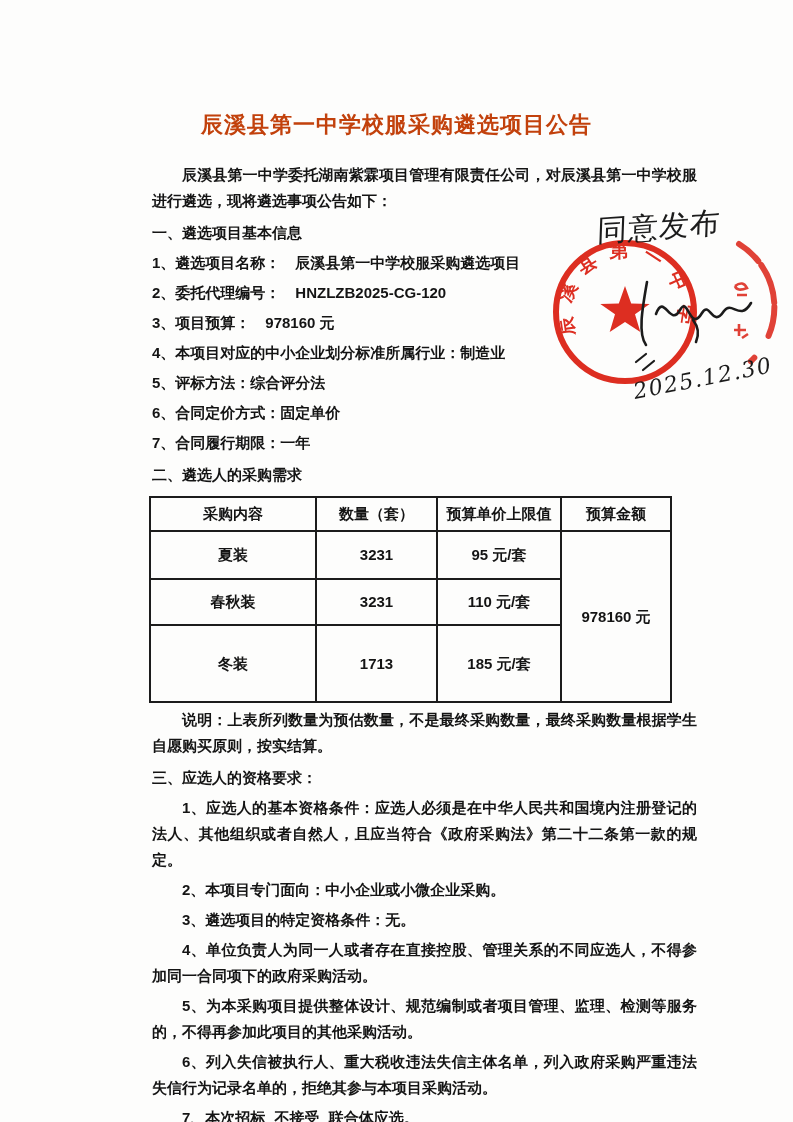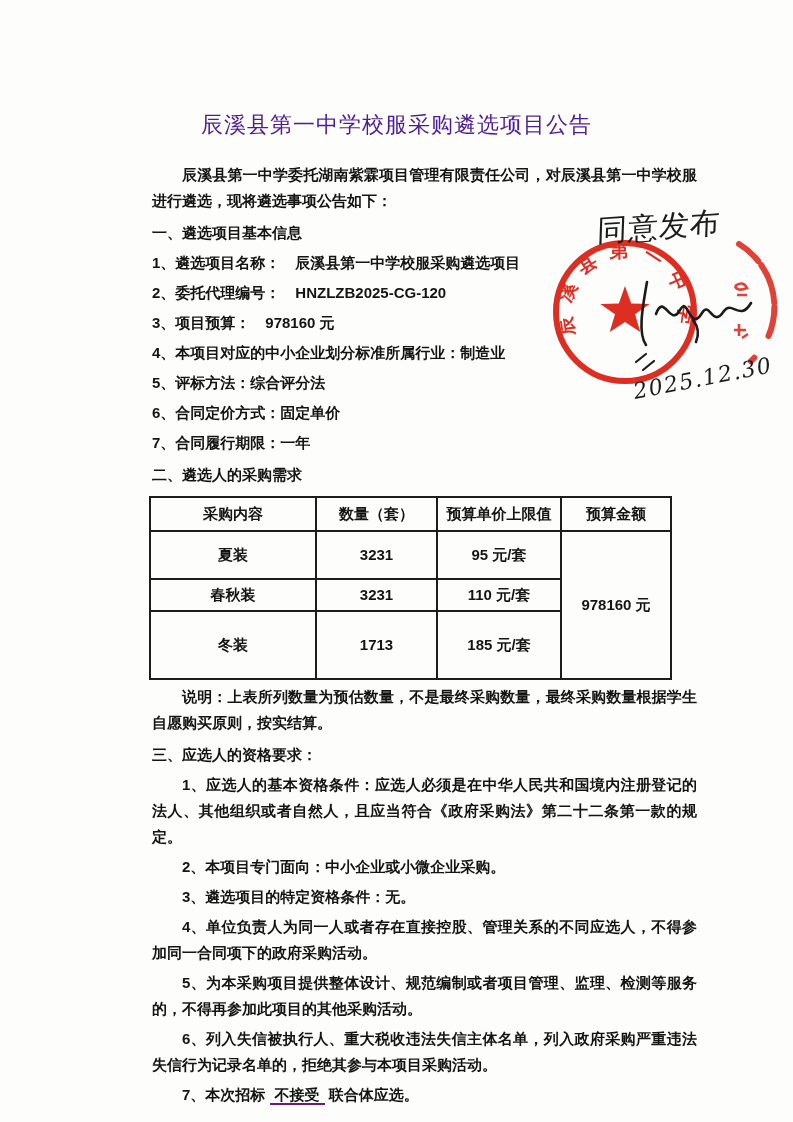--- a/index.html
+++ b/index.html
@@ -7,23 +7,23 @@
     position:relative;
     width:793px;height:1122px;
     background:#fdfdfc;
     font-family:"Liberation Sans","DejaVu Sans",sans-serif;
     color:#111;
     overflow:hidden;
   }
   .doc-title{
     position:absolute;left:0;right:0;top:110px;
     text-align:center;
-    font-size:22px;font-weight:normal;
+    font-size:22px;font-weight:bold;
     letter-spacing:1px;
-    color:#4c1d95;
+    color:#c2410c;
   }
   .content{
     position:absolute;left:148px;top:158px;width:553px;
     font-size:15px;line-height:26px;font-weight:600;
     text-align:justify;
     color:#141414;
   }
   .content p{margin:4px;}
   .indent{text-indent:2em;}
   .heading{margin-top:6px !important;font-weight:700;}
@@ -37,22 +37,22 @@
   .req-table th,.req-table td{
     border:2px solid #1c1c1c;
     font-size:15px;font-weight:700;
     padding:0;
     vertical-align:middle;
     text-align:center;
     line-height:20px;
   }
   .req-table thead tr{height:34px;}
   .row-h1{height:48px;}
-  .row-h2{height:32px;}
-  .row-h3{height:68px;}
+  .row-h2{height:46px;}
+  .row-h3{height:77px;}
   .uline{
     border-bottom:2px solid #701a75;
     padding:0 5px;
   }
   .stamp{
     position:absolute;left:543px;top:192px;width:252px;height:238px;
     mix-blend-mode:multiply;
     pointer-events:none;
   }
   .stamp svg{display:block;}

